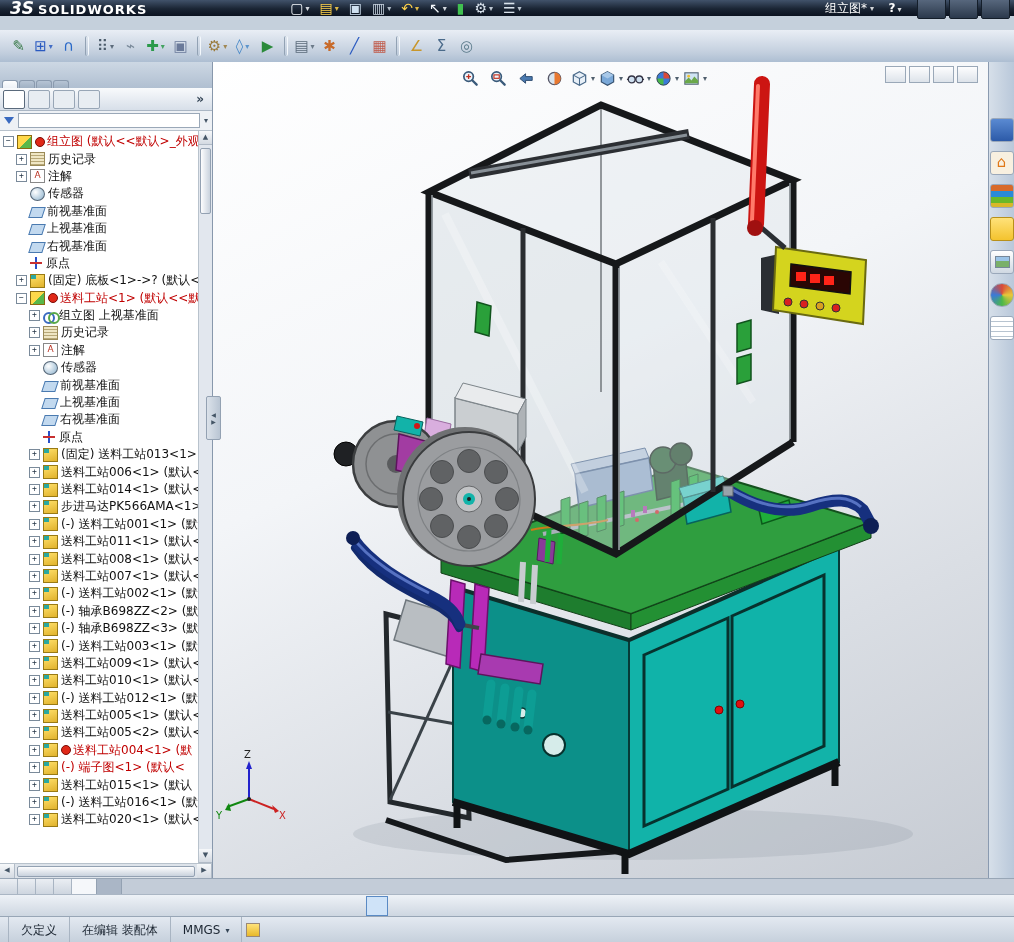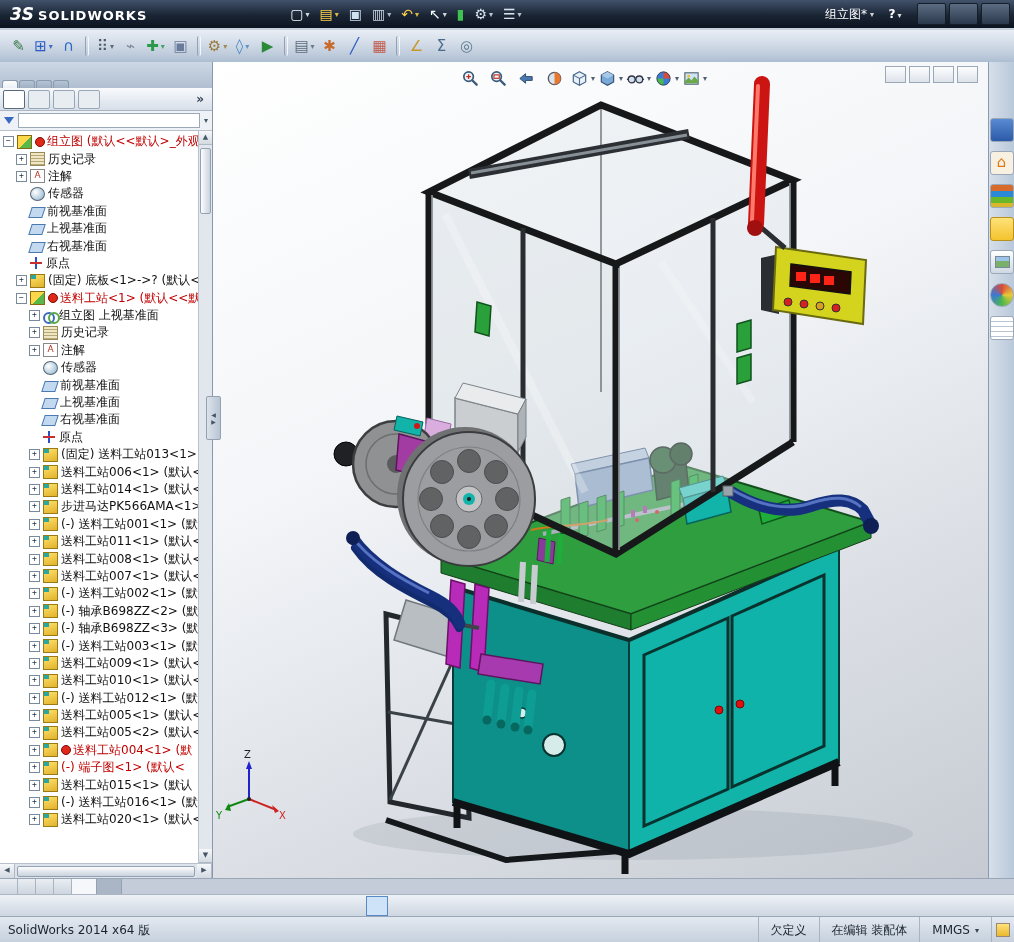--- a/index.html
+++ b/index.html
@@ -1,20 +1,20 @@
 <!DOCTYPE html>
 <html style="--accent-red: #cc1512; --machine-teal: #12b3a9; --machine-teal-dark: #0c9089; --table-green: #2f9e3f; --disk-gray: #9b9da0; --tube-blue: #16307e; --panel-yellow: #d4d41e; --tree-alert-red: #c00000; --selection-blue: #3a6ac0;"><head>
 <meta charset="utf-8">
 <style>
   html,body{margin:0;padding:0;background:#222;}
   #app{position:relative;width:1014px;height:942px;overflow:hidden;background:#c5d0dc;
        font-family:"DejaVu Sans","Liberation Sans",sans-serif;font-size:12px;user-select:none;}
 
   
-  #titlebar{position:absolute;top:0;left:0;right:0;height:28px;display:flex;align-items:center;
+  #titlebar{position:absolute;top:0;left:0;right:0;height:16px;display:flex;align-items:center;
             background:linear-gradient(#41526a,#1a2534 55%,#0b1320);color:#eef;padding:0 4px;}
   .logo{display:flex;align-items:baseline;gap:4px;padding:0 12px 0 6px;}
   .logo .mark{font-weight:bold;font-style:italic;font-size:17px;color:#fff;}
   .logo .brand{font-weight:bold;font-size:13px;letter-spacing:1px;color:#fff;}
   .menus{display:flex;}
   .menu{padding:4px 8px;color:#e8eef6;cursor:default;}
   .qtools{display:flex;align-items:center;margin-left:14px;}
   .qtool{display:inline-flex;align-items:center;padding:2px 5px;font-size:14px;}
   .has-dd::after{content:"▾";font-size:8px;margin-left:2px;opacity:.85;}
   .doctitle{margin-left:auto;display:flex;align-items:center;gap:3px;padding:0 10px;color:#fff;}
@@ -821,21 +821,20 @@
     <span class="skbtn i-grid" title="grid"></span>
         <span class="skbtn i-snap" title="snap"></span>
         <span class="skbtn i-angle-snap" title="angle-snap"></span>
         <span class="skbtn i-shaded-sketch active" title="shaded-sketch"></span>
         <span class="skbtn i-split-view" title="split-view"></span>
         <span class="skbtn i-viewport-layout" title="viewport-layout"></span>
       </span>
   </div>
 
   <div id="statusbar">
-    <span class="sbleft">SolidWorks 2014 x64 版</span>
     <span class="sbcell">欠定义</span>
     <span class="sbcell">在编辑 装配体</span>
     <span class="sbcell units">MMGS</span>
     <span class="sbicon"></span>
   </div>
 
   <svg width="0" height="0" style="position:absolute">
     <symbol id="sym-zoomfit" viewBox="0 0 20 20">
       <circle cx="8" cy="8" r="5" fill="#eef4fa" stroke="#3a5a7a" stroke-width="1.8"></circle>
       <path d="M11.8 11.8 L16.5 16.5" stroke="#3a5a7a" stroke-width="2.4" stroke-linecap="round"></path>

